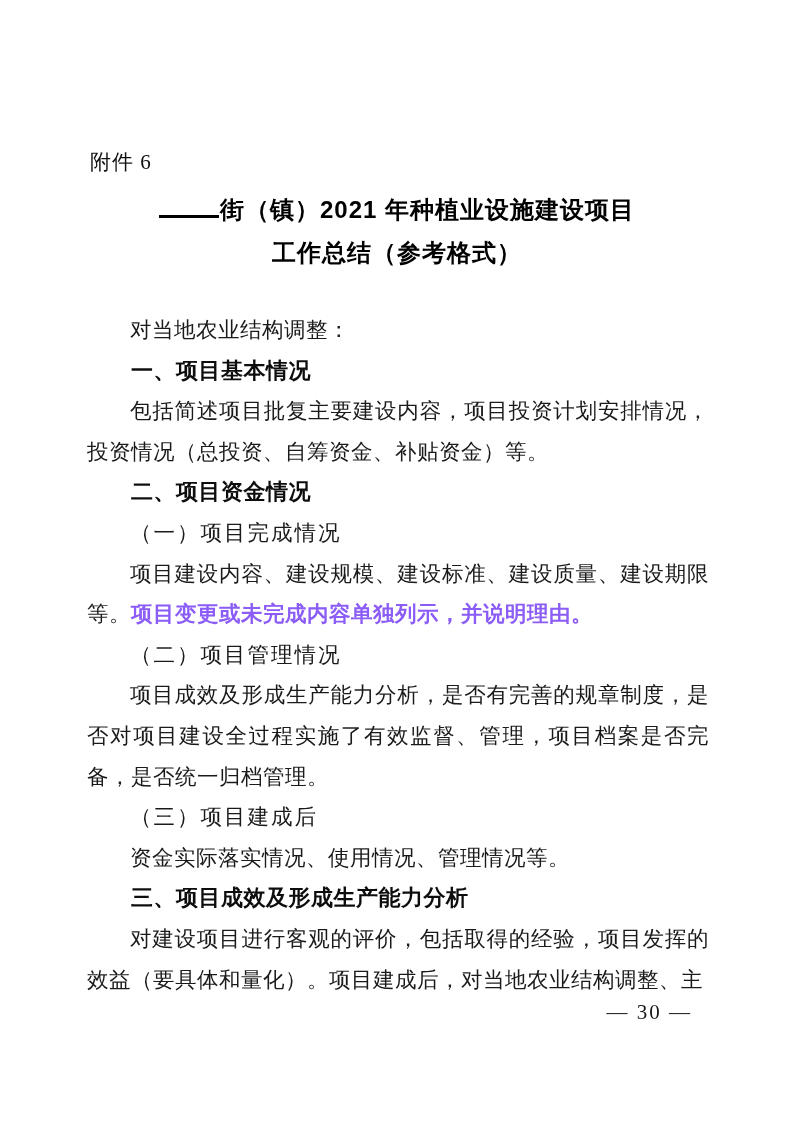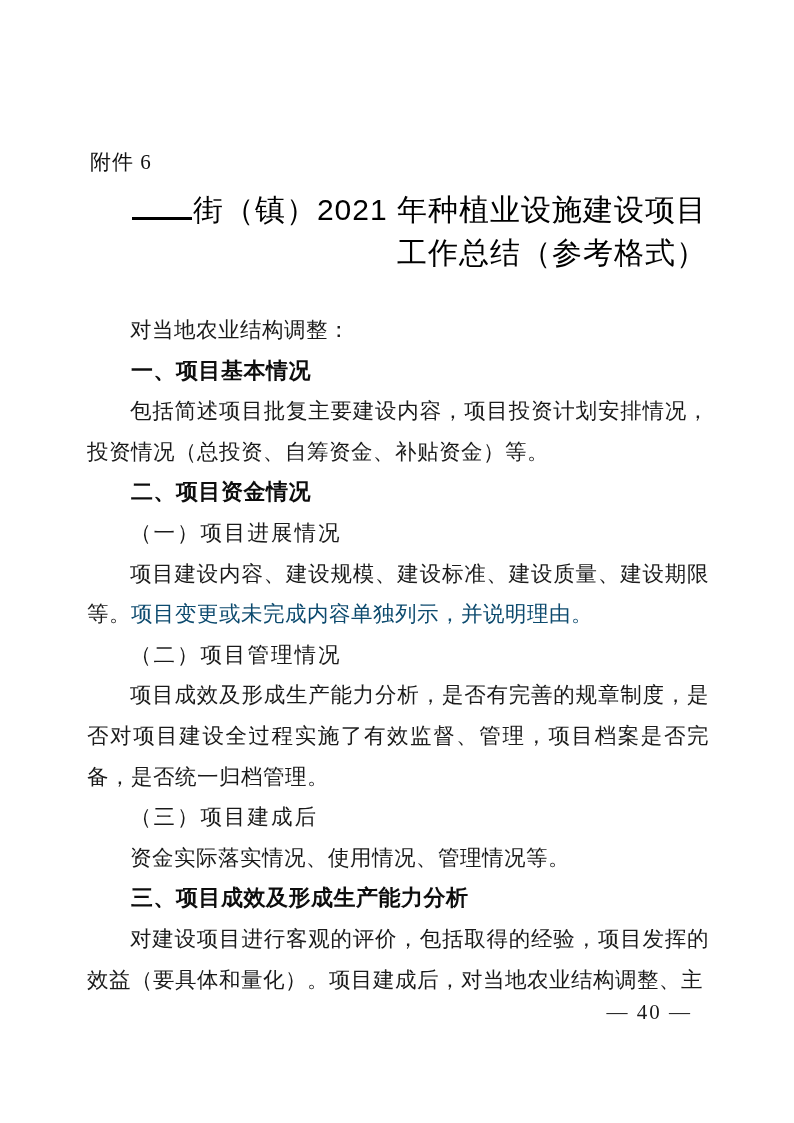--- a/index.html
+++ b/index.html
@@ -23,24 +23,24 @@
     font-size: 21px;
     letter-spacing: 1px;
     color: #111111;
     text-align: center;
   }
   .title-block {
     position: absolute;
     left: 87px;
     top: 188px;
     width: 620px;
-    text-align: right;
+    text-align: center;
     font-family: "Liberation Sans", sans-serif;
-    font-weight: normal;
-    font-size: 30px;
+    font-weight: bold;
+    font-size: 24px;
     line-height: 43px;
     color: #000000;
     letter-spacing: 1px;
   }
   .blank-underline {
     display: inline-block;
     width: 60px;
     height: 0;
     border-bottom: 3px solid #000000;
     margin-right: 1px;
@@ -65,22 +65,22 @@
     font-family: "Liberation Sans", sans-serif;
     font-weight: bold;
     font-size: 22px;
     color: #0d0d0d;
   }
   .sub-heading {
     font-size: 21.5px;
     letter-spacing: 2px;
   }
   .bold-run {
-    font-weight: normal;
-    color: #0c4a6e;
+    font-weight: bold;
+    color: #8b5cf6;
   }
   .page-number {
     position: absolute;
     top: 1000px;
     right: 102px;
     font-size: 21px;
     color: #1a1a1a;
     letter-spacing: 2px;
   }
 </style>
@@ -100,32 +100,32 @@
 
   <div class="body-text">
     <p>对当地农业结构调整：</p>
 
     <p class="section-heading">一、项目基本情况</p>
 
     <p>包括简述项目批复主要建设内容，项目投资计划安排情况，投资情况（总投资、自筹资金、补贴资金）等。</p>
 
     <p class="section-heading">二、项目资金情况</p>
 
-    <p class="sub-heading">（一）项目进展情况</p>
+    <p class="sub-heading">（一）项目完成情况</p>
 
     <p><span>项目建设内容、建设规模、建设标准、建设质量、建设期限等。</span><span class="bold-run">项目变更或未完成内容单独列示，并说明理由。</span></p>
 
     <p class="sub-heading">（二）项目管理情况</p>
 
     <p>项目成效及形成生产能力分析，是否有完善的规章制度，是否对项目建设全过程实施了有效监督、管理，项目档案是否完备，是否统一归档管理。</p>
 
     <p class="sub-heading">（三）项目建成后</p>
 
     <p>资金实际落实情况、使用情况、管理情况等。</p>
 
     <p class="section-heading">三、项目成效及形成生产能力分析</p>
 
     <p>对建设项目进行客观的评价，包括取得的经验，项目发挥的效益（要具体和量化）。项目建成后，对当地农业结构调整、主</p>
   </div>
 
-  <div class="page-number">— 40 —</div>
+  <div class="page-number">— 30 —</div>
 
 </div>
 
 </body></html>

